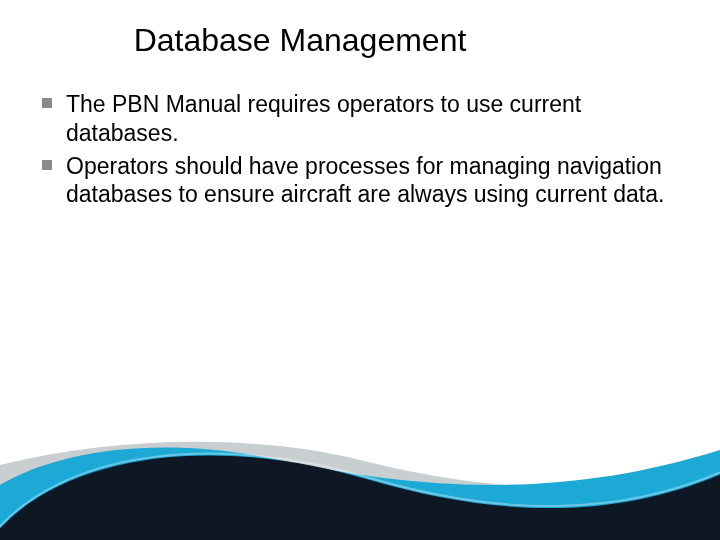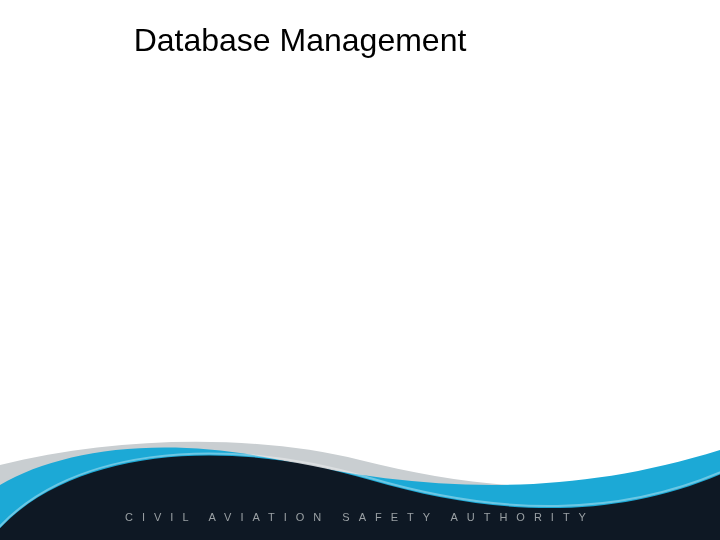--- a/index.html
+++ b/index.html
@@ -78,31 +78,36 @@
     font-family: Arial, Helvetica, sans-serif;
   }
 </style>
 </head>
 <body>
 
 <div class="slide">
 
   <div class="title">Database Management</div>
 
+  <div class="body">
+    <ul class="bullets">
+      <li>The PBN Manual requires operators to use current databases.</li>
+      <li>Operators should have processes for managing navigation databases to ensure aircraft are always using current data.</li>
+    </ul>
+  </div>
 
   <svg class="footer-art" viewBox="0 0 720 160" preserveAspectRatio="none">
 
     <path d="M0,85 C120,55 260,55 360,80 C480,110 600,120 720,85 L720,160 L0,160 Z" fill="#c9ced1"></path>
 
     <path d="M0,105 C60,70 160,55 280,80 C420,110 560,120 720,70 L720,160 L0,160 Z" fill="#1ca9d6"></path>
 
     <path d="M0,160 L0,160 C0,160 0,160 0,160 Z" fill="none"></path>
     <path d="M0,160 L0,160 L0,160 Z" fill="none"></path>
     <path d="M0,160 L0,160"></path>
     <path d="M0,160 C0,160 0,160 0,160"></path>
     <path d="M-10,160 C60,70 220,55 370,100 C500,138 620,140 730,90 L730,170 L-10,170 Z" fill="#0e1824"></path>
 
     <path d="M-10,158 C60,68 220,53 370,98 C500,136 620,138 730,88" fill="none" stroke="#ffffff" stroke-opacity="0.35" stroke-width="2"></path>
   </svg>
 
-  <div class="footer-text">CIVIL AVIATION SAFETY AUTHORITY</div>
 
 </div>
 
 </body></html>

